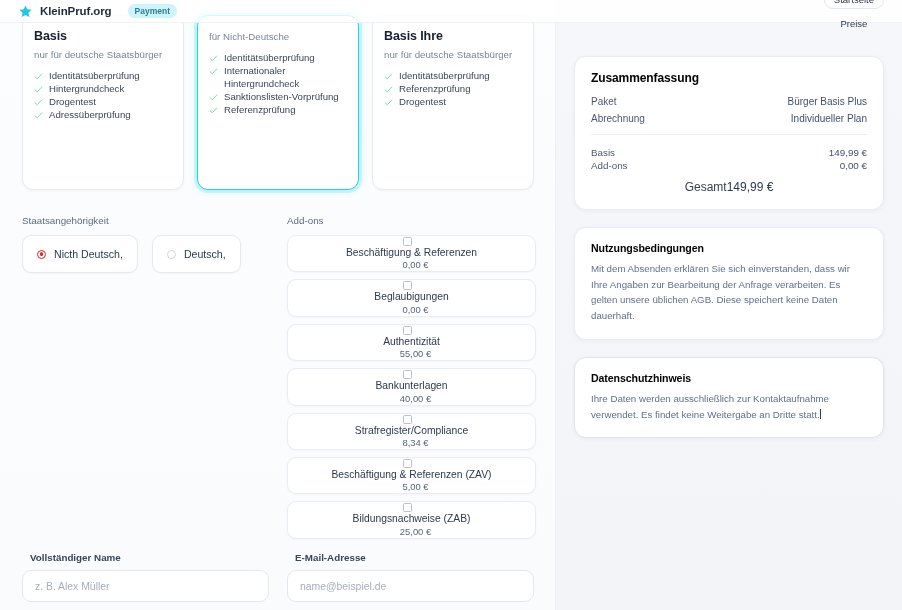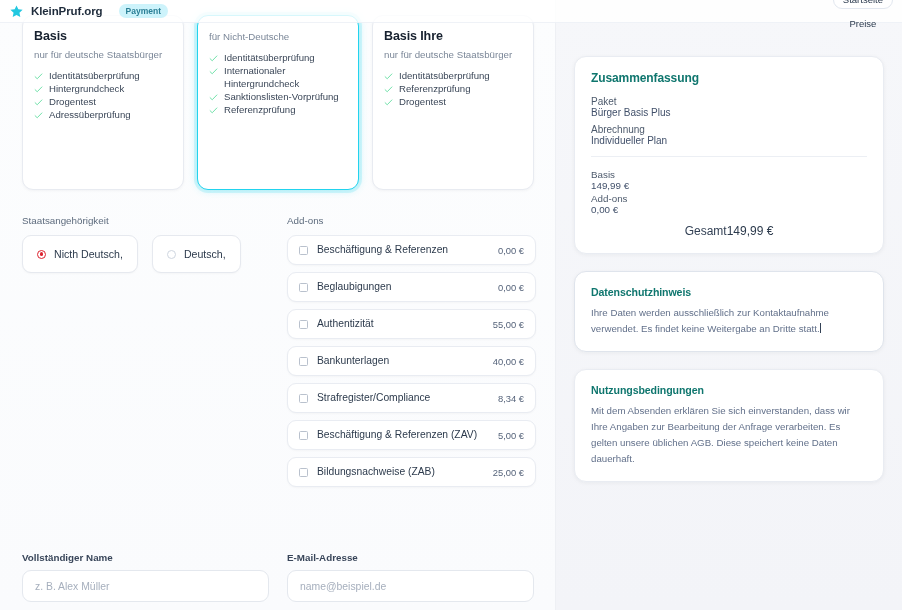--- a/index.html
+++ b/index.html
@@ -13,21 +13,21 @@
     position: relative;
     width: 902px; height: 610px;
     background: linear-gradient(180deg,#fdfdfe 0%, #f7f8fb 55%, #f4f5f9 100%);
   }
 
   
   .header {
     position: absolute; top: 0; left: 0; right: 0; height: 23px;
     background: rgba(255,255,255,0.82);
     display: flex; align-items: center;
-    padding: 0 9px;
+    padding: 0 18px;
     z-index: 40;
     border-bottom: 1px solid rgba(226,232,240,0.55);
   }
   .brand { display: flex; align-items: center; gap: 7px; }
   .star-icon { width: 15px; height: 15px; display:block; }
   .brand-name {
     font-size: 11.5px; font-weight: 700; color: #1e2b3b; letter-spacing: -0.1px;
   }
   .badge {
     margin-left: 9px;
@@ -124,20 +124,21 @@
   
   .addons-block { position: absolute; top: 215px; left: 287px; width: 249px; }
   .addon-list { display: flex; flex-direction: column; gap: 7px; }
   .addon-row {
     display: flex; align-items: center;
     background: #fff; border: 1px solid #e9ecf2;
     border-radius: 9px;
     padding: 1px 11px;
     box-shadow: 0 1px 2px rgba(22,30,46,0.03);
     min-height: 30px;
+    flex-direction: column;
   }
   .addon-box {
     flex: 0 0 auto;
     width: 9px; height: 9px;
     border: 1.1px solid #b9c1cd; border-radius: 1.5px;
     background: #fff; margin-right: 9px;
   }
   .addon-name {
     font-size: 10.3px; color: #2c3a4c; line-height: 1.3; flex: 1;
   }
@@ -146,21 +147,21 @@
   }
 
   
   .inputs-row {
     position: absolute; bottom: 8px; left: 22px;
     display: flex; gap: 18px; width: 512px;
   }
   .input-group { width: 247px; }
   .input-label {
     display: block; font-size: 9.8px; color: #39465a;
-    font-weight: 600; margin-bottom: 7px;
+    font-weight: 600; margin-bottom: 7px; margin-left: 8px;
   }
   .text-input {
     width: 100%; height: 32px;
     border: 1px solid #e4e8ee; border-radius: 9px;
     background: #fff;
     padding: 0 12px;
     font-size: 10.4px; color: #2c3a4c;
     font-family: "Liberation Sans", sans-serif;
     outline: none;
   }
@@ -172,27 +173,27 @@
     border: 1px solid #e9ecf2;
     border-radius: 12px;
     padding: 14px 16px 15px 16px;
     box-shadow: 0 1px 4px rgba(22,30,46,0.05);
     margin-bottom: 17px;
   }
   .side-card.focused {
     border-color: #dfe4ec;
   }
   .side-title {
-    font-size: 12px; font-weight: 700; color: #0f766e;
+    font-size: 12px; font-weight: 700; color: #000000;
     margin-bottom: 11px; letter-spacing: -0.1px;
   }
   .side-title.sm { font-size: 10.6px; margin-bottom: 7px; }
   .sum-row {
     display: flex; justify-content: space-between; align-items: baseline;
-    font-size: 10px; color: #4d5a6c; margin-bottom: 6px; flex-direction: column;
+    font-size: 10px; color: #4d5a6c; margin-bottom: 6px;
   }
   .sum-row .val { color: #41506a; }
   .divider { height: 1px; background: #eceff4; margin: 10px 0 12px 0; }
   .sum-row.tight { margin-bottom: 2px; font-size: 9.8px; }
   .sum-total {
     display: flex; justify-content: center; align-items: baseline;
     margin-top: 9px;
   }
   .sum-total .lbl { font-size: 12px; color: #334155; }
   .sum-total .val { font-size: 12px; color: #2c3a4c; }
@@ -391,28 +392,28 @@
               <span>Add-ons</span>
               <span class="val">0,00 €</span>
             </div>
           </div>
         <div class="sum-total">
           <span class="lbl">Gesamt</span>
           <span class="val">149,99 €</span>
         </div>
       </div>
 
+      <div class="side-card">
+        <div class="side-title sm">Nutzungsbedingungen</div>
+        <div class="side-text">Mit dem Absenden erklären Sie sich einverstanden, dass wir Ihre Angaben zur Bearbeitung der Anfrage verarbeiten. Es gelten unsere üblichen AGB. Diese speichert keine Daten dauerhaft.</div>
+      </div>
+
       <div class="side-card focused">
         <div class="side-title sm">Datenschutzhinweis</div>
         <div class="side-text"><span>Ihre Daten werden ausschließlich zur Kontaktaufnahme verwendet. Es findet keine Weitergabe an Dritte statt.</span><span class="caret"></span></div>
-      </div>
-
-      <div class="side-card">
-        <div class="side-title sm">Nutzungsbedingungen</div>
-        <div class="side-text">Mit dem Absenden erklären Sie sich einverstanden, dass wir Ihre Angaben zur Bearbeitung der Anfrage verarbeiten. Es gelten unsere üblichen AGB. Diese speichert keine Daten dauerhaft.</div>
       </div>
 
     </div>
   </div>
 
   <div class="header">
     <div class="brand">
       <svg class="star-icon" viewBox="0 0 24 24">
         <path d="M12 2.2l2.9 6.3 6.9.8-5.1 4.7 1.4 6.8L12 17.4 5.9 20.8l1.4-6.8L2.2 9.3l6.9-.8z" fill="#22c8e0"></path>
       </svg>

